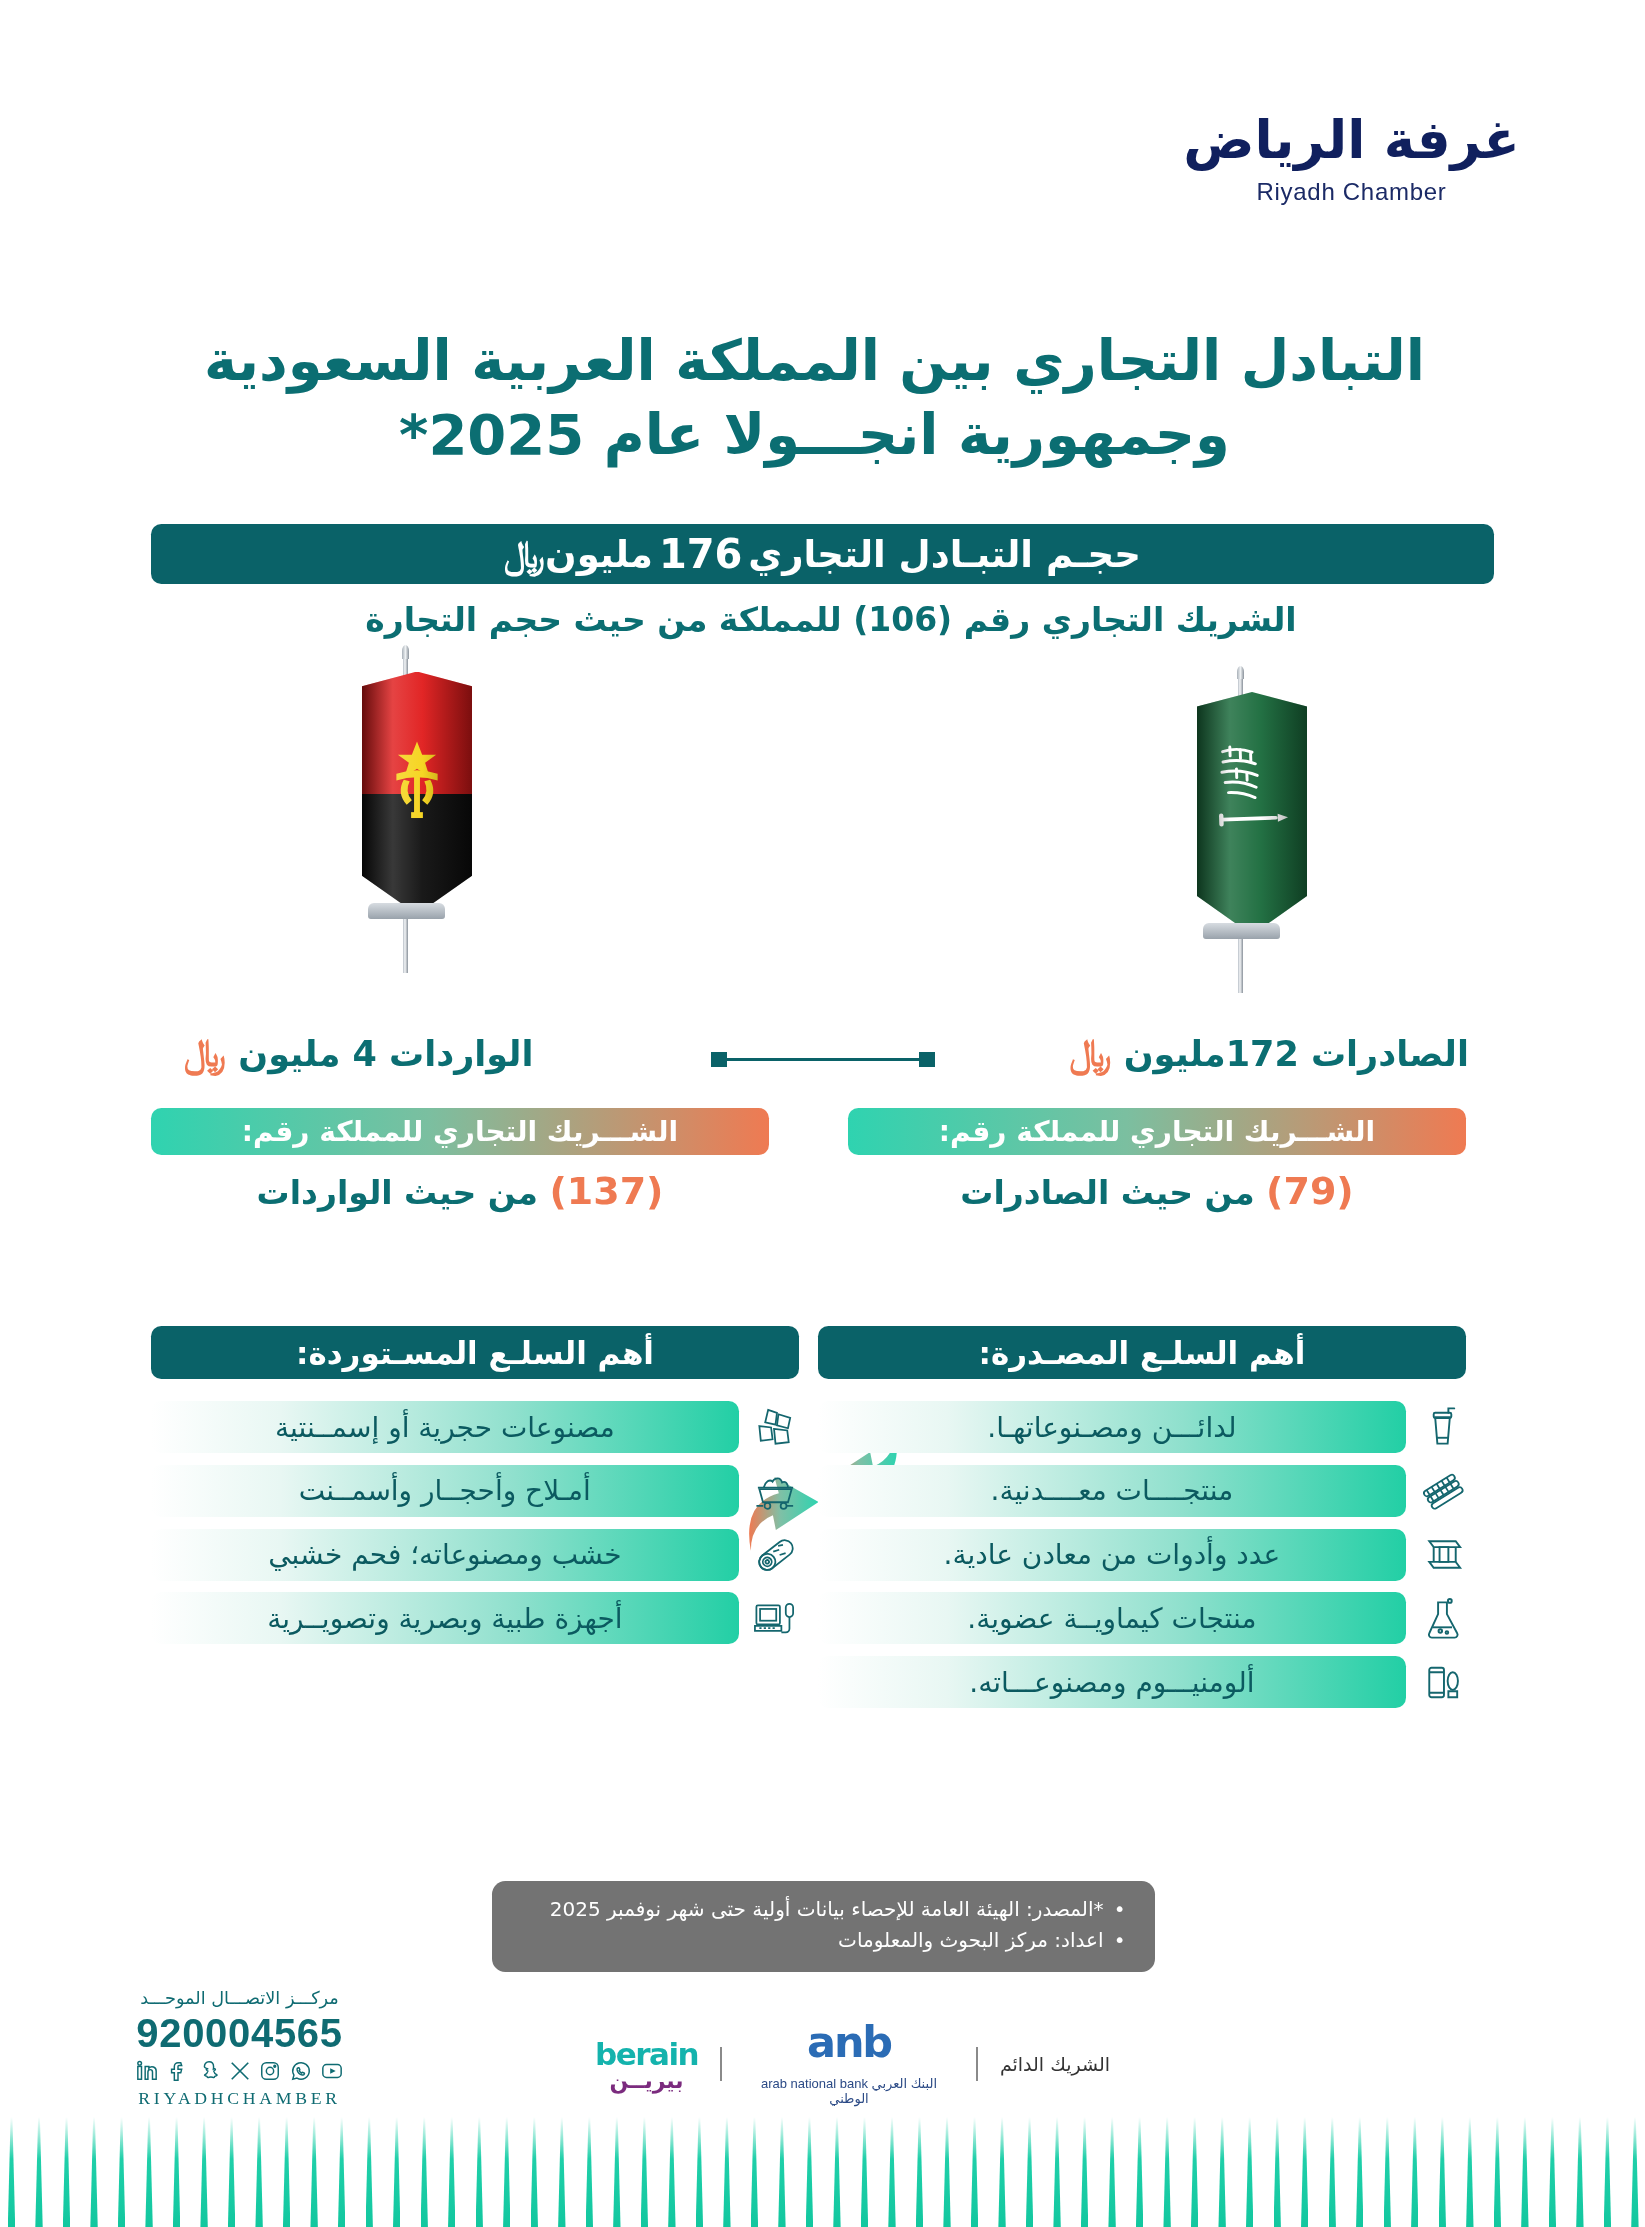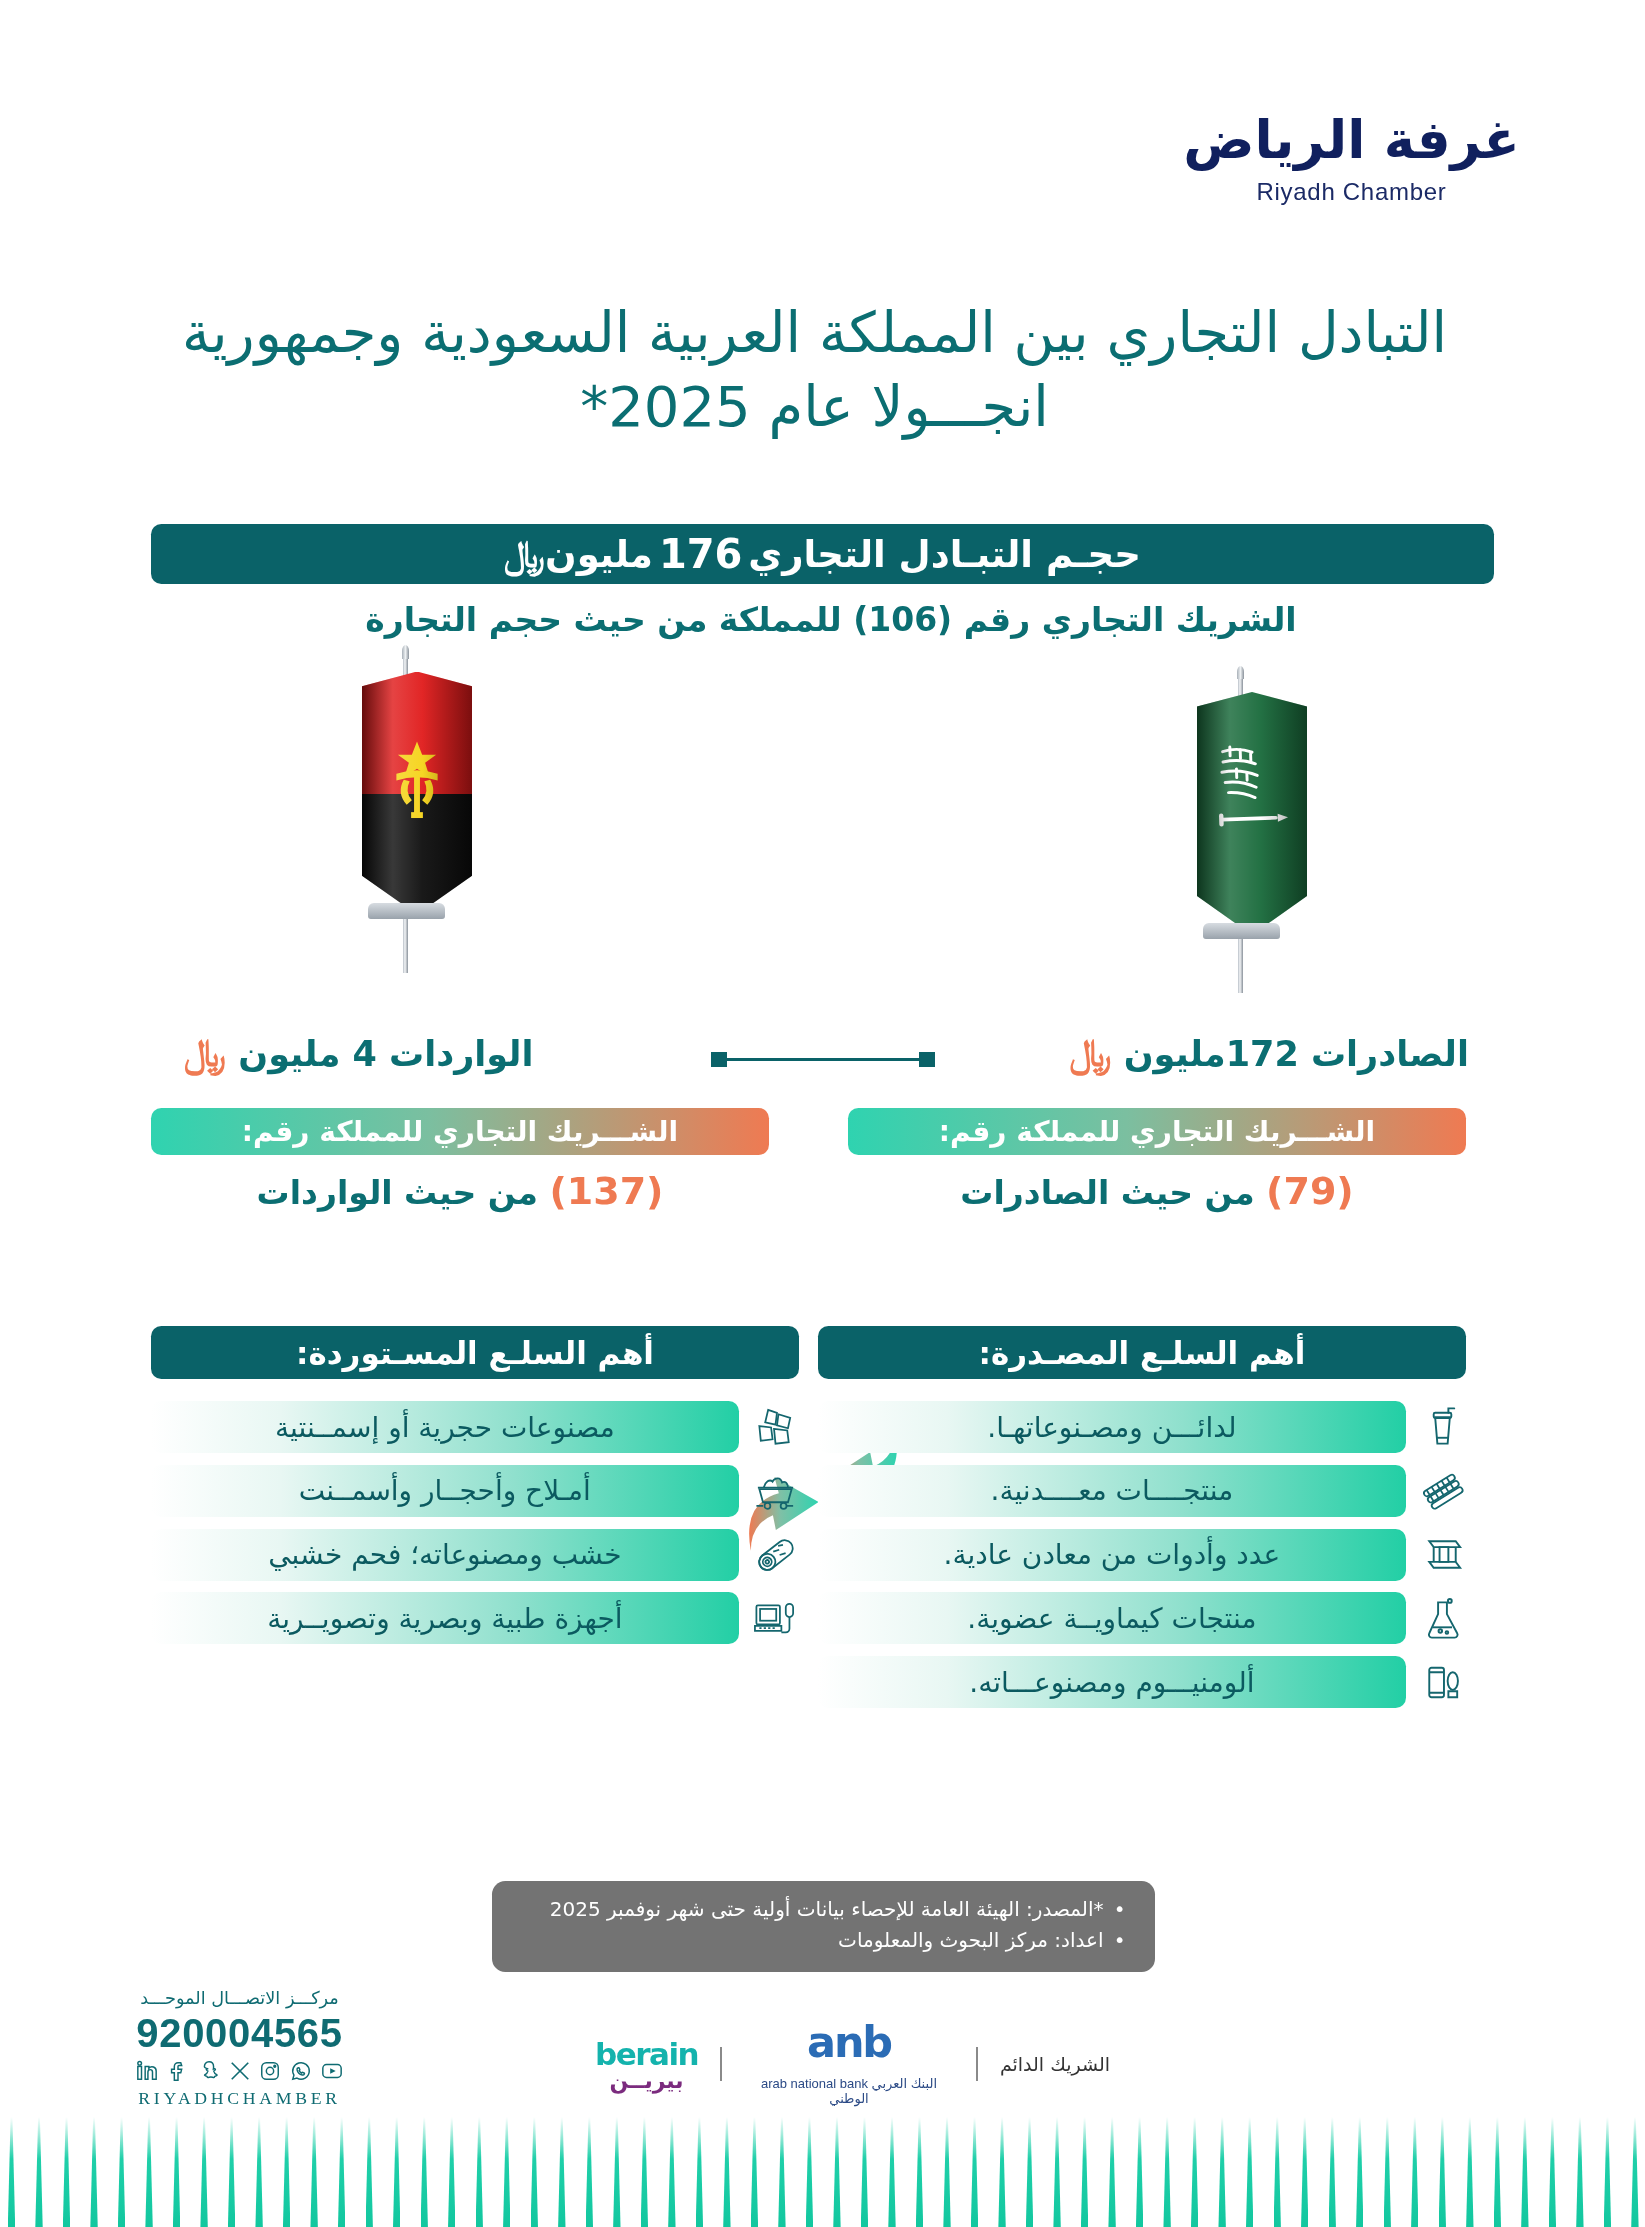--- a/index.html
+++ b/index.html
@@ -25,23 +25,23 @@
     font-family: "DejaVu Sans", sans-serif;
   }
   .logo-en {
     font-size: 24px; color: #1b2a66; letter-spacing: 0.7px;
     margin-top: 10.3px; font-family: "Liberation Sans", sans-serif;
     direction: ltr;
   }
 
   
   .title {
-    position: absolute; top: 296px; right: 110px; width: 1443px;
+    position: absolute; top: 324px; right: 110px; width: 1443px;
     text-align: center;
-    font-size: 56px; font-weight: normal; line-height: 1.32;
+    font-size: 56px; font-weight: bold; line-height: 1.32;
     color: #0b6e72;
     font-family: "DejaVu Sans", sans-serif;
   }
 
   
   .banner {
     position: absolute; top: 524px; left: 151px; width: 1343px; height: 60px;
     background: #0a6268; border-radius: 10.3px;
     display: flex; align-items: center; justify-content: center;
     color: #ffffff; font-size: 37px; font-weight: bold;

